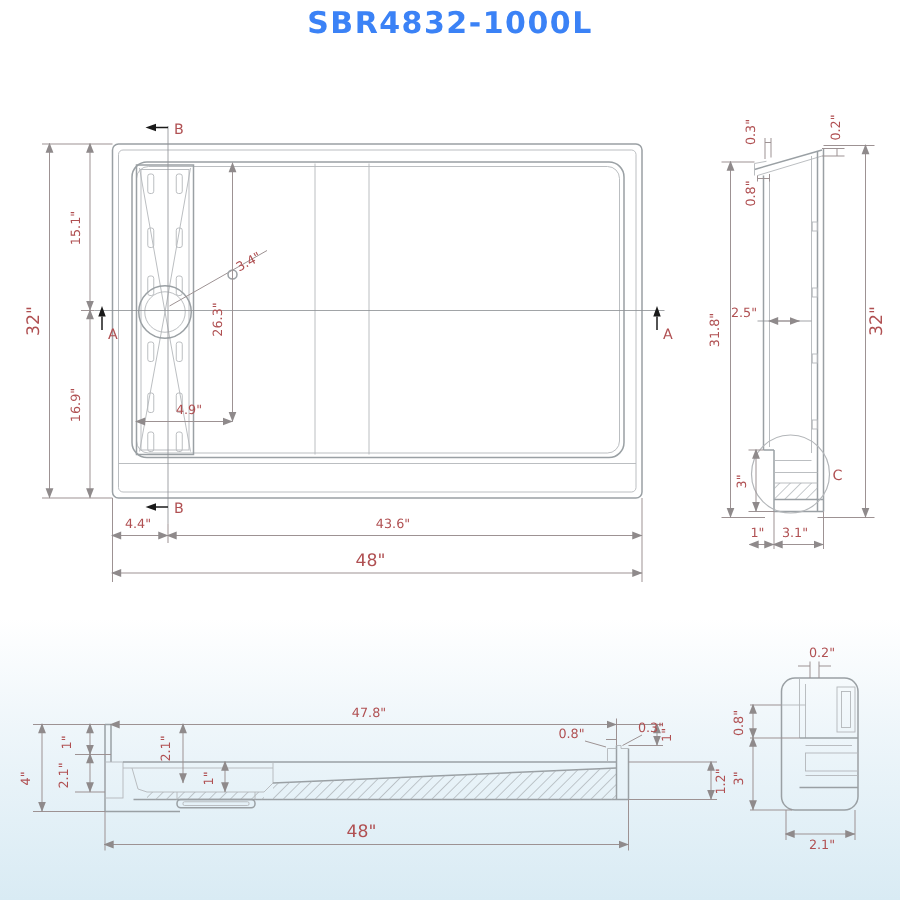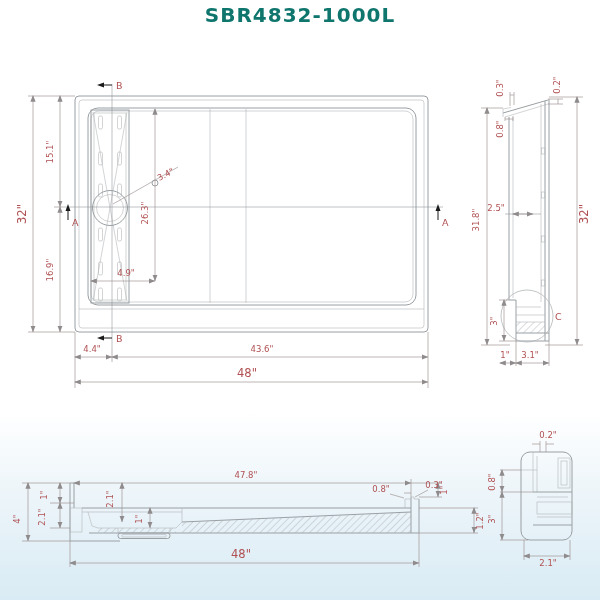--- a/index.html
+++ b/index.html
@@ -1,21 +1,21 @@
 <!DOCTYPE html>
 <html><head>
 <meta charset="utf-8">
 <style>
   html,body{margin:0;padding:0;background:#ffffff;}
   .stage{position:relative;width:600px;height:600px;overflow:hidden;
          font-family:"DejaVu Sans",sans-serif;background:#ffffff;}
   .tint{position:absolute;left:0;top:412px;width:600px;height:188px;z-index:0;
         background:linear-gradient(180deg, rgba(224,238,246,0) 0%, rgba(224,238,246,0.55) 40%, #d9ebf4 100%);}
   .title{position:absolute;top:3px;left:0;width:600px;text-align:center;z-index:2;
-         font-size:20px;font-weight:bold;letter-spacing:1px;color:#0f766e;}
+         font-size:20px;font-weight:bold;letter-spacing:1px;color:#3b82f6;}
   svg{position:absolute;left:0;top:0;z-index:1;}
   svg text{font-family:"DejaVu Sans",sans-serif;font-size:8.5px;fill:#b05052;}
   svg text.big{font-size:11.5px;}
   svg text.sec{font-size:9.5px;}
   .ln{stroke:#9aa0a4;stroke-width:1;fill:none;}
   .thin{stroke:#b3b7ba;stroke-width:0.6;fill:none;}
   .cl{stroke:#8d9194;stroke-width:0.55;fill:none;}
   .dim{stroke:#9a8f90;stroke-width:0.65;fill:none;}
   .blk{stroke:#1a1a1a;stroke-width:1;fill:none;}
 </style>

